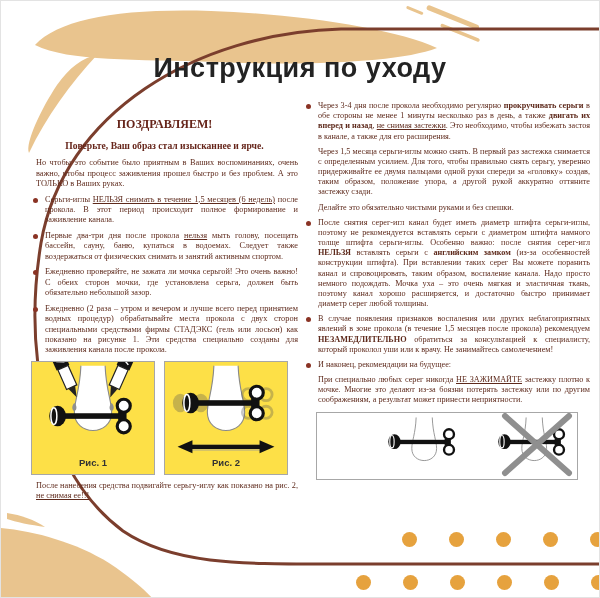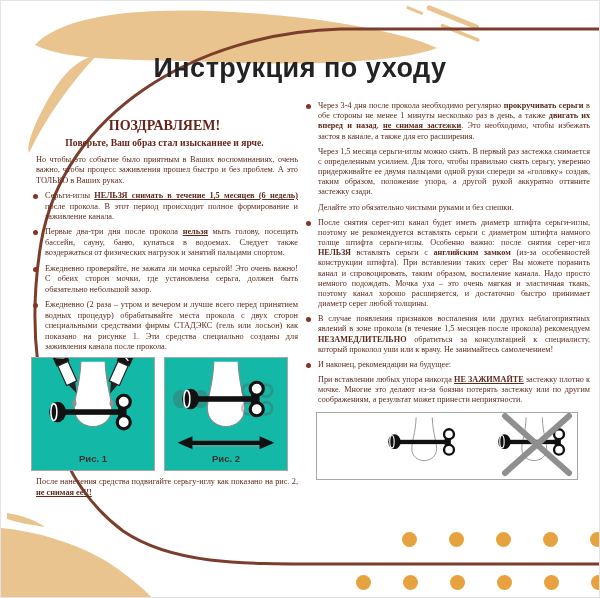--- a/index.html
+++ b/index.html
@@ -7,31 +7,31 @@
         border:1px solid #e3e3e3;box-sizing:border-box;
         font-family:"Liberation Serif", serif;color:#5e2a1c;}
   .decor{position:absolute;left:0;top:0;width:600px;height:598px;pointer-events:none;}
   .title{position:absolute;left:0;top:52px;width:100%;text-align:center;margin:0;
          font-family:"Liberation Sans", sans-serif;font-weight:800;font-size:27px;
          letter-spacing:.5px;color:#232323;}
   .col{position:absolute;font-size:8.3px;line-height:1.26;}
   .col-left{left:30px;top:116px;width:267px;}
   .col-right{left:303px;top:100px;width:286px;font-size:8.2px;line-height:1.24;}
   .congrats{text-align:center;margin:0 0 6px 0;font-weight:bold;color:#66251a;}
-  .congrats .l1{font-size:14px;margin-bottom:2px;}
+  .congrats .l1{font-size:12px;margin-bottom:8px;}
   .congrats .l2,.congrats .l3{font-size:9.6px;margin-bottom:1px;}
   .para{margin:0 0 5px 0;text-align:justify;padding-left:5px;}
   .bullet{position:relative;margin:0 0 5px 0;text-align:justify;padding-left:14px;}
   .bullet::before{content:"";position:absolute;left:2px;top:3px;width:5px;height:5px;
                   border-radius:50%;background:#8a3324;}
   .cont{margin:0 0 5px 0;text-align:justify;padding-left:14px;}
   .b{font-weight:bold;}
-  .u{text-decoration:underline;font-weight:bold;}
+  .u{text-decoration:underline;font-weight:normal;}
   .figrow{display:flex;gap:9px;margin:4px 0 6px 0;}
-  .figbox{width:124px;height:114px;border:1px solid #a7a7a7;background:#14b8a6;
+  .figbox{width:124px;height:114px;border:1px solid #a7a7a7;background:#fde047;
           display:flex;flex-direction:column;align-items:center;box-sizing:border-box;}
   .figbox svg{flex:1;width:100%;}
   .figcap{font-weight:bold;font-size:9.5px;color:#333;margin:0 0 5px 0;
           font-family:"Liberation Sans", sans-serif;}
   .bigfigbox{margin:6px 0 0 12px;width:262px;height:68px;border:1px solid #a7a7a7;
              background:#fff;box-sizing:border-box;}
   .bigfigbox svg{width:100%;height:100%;}
   .dotsrow{position:absolute;display:flex;gap:32px;}
   .dots-top{left:401px;top:531px;}
   .dots-bottom{left:355px;top:574px;}
@@ -60,21 +60,21 @@
 
   <h1 class="title">Инструкция по уходу</h1>
 
   <div class="col col-left">
     <div class="congrats">
       <div class="l1">ПОЗДРАВЛЯЕМ!</div>
       <div class="l3">Поверьте, Ваш образ стал изысканнее и ярче.</div>
     </div>
     <p class="para"><span>Но чтобы это событие было приятным в Ваших воспоминаниях, очень важно, чтобы процесс заживления прошел быстро и без проблем. А это ТОЛЬКО в Ваших руках.</span></p>
     <div class="bullet"><span>Серьги-иглы </span><span class="b u">НЕЛЬЗЯ снимать в течение 1,5 месяцев (6 недель)</span><span> после прокола. В этот период происходит полное формирование и заживление канала.</span></div>
-    <div class="bullet"><span>Первые два-три дня после прокола </span><span class="b u">нельзя</span><span> мыть голову, посещать бассейн, сауну, баню, купаться в водоемах. Следует также воздержаться от физических нагрузок и занятий пальцами спортом.</span></div>
+    <div class="bullet"><span>Первые два-три дня после прокола </span><span class="b u">нельзя</span><span> мыть голову, посещать бассейн, сауну, баню, купаться в водоемах. Следует также воздержаться от физических снимать и занятий активным спортом.</span></div>
     <div class="bullet"><span>Ежедневно проверяйте, не зажата ли мочка серьгой! Это очень важно! С обеих сторон мочки, где установлена серьга, должен быть обязательно небольшой зазор.</span></div>
     <div class="bullet"><span>Ежедневно (2 раза – утром и вечером и лучше всего перед принятием водных процедур) обрабатывайте места прокола с двух сторон специальными средствами фирмы СТАДЭКС (гель или лосьон) как показано на рисунке 1. Эти средства специально созданы для заживления канала после прокола.</span></div>
 
     <div class="figrow">
 
       <div class="figbox">
         <svg viewBox="0 0 120 102">
           <path d="M47 4 C46 30 40 42 40 54 C40 80 80 80 80 54 C80 42 74 30 73 4" fill="#fff" stroke="#8a8a8a" stroke-width="1.2"></path>
 
           <g transform="translate(42,38) rotate(-24)">
@@ -137,21 +137,21 @@
     <p class="para"><span>После нанесения средства подвигайте серьгу-иглу как показано на рис. 2, </span><span class="b u">не снимая ее!!!</span></p>
   </div>
 
   <div class="col col-right">
     <div class="bullet"><span>Через 3-4 дня после прокола необходимо регулярно </span><span class="b">прокручивать серьги</span><span> в обе стороны не менее 1 минуты несколько раз в день, а также </span><span class="b">двигать их вперед и назад</span><span>, </span><span class="b u">не снимая застежки</span><span>. Это необходимо, чтобы избежать застоя в канале, а также для его расширения.</span></div>
     <div class="cont"><span>Через 1,5 месяца серьги-иглы можно снять. В первый раз застежка снимается с определенным усилием. Для того, чтобы правильно снять серьгу, уверенно придерживайте ее двумя пальцами одной руки спереди за «головку» создав, таким образом, положение упора, а другой рукой аккуратно оттяните застежку сзади.</span></div>
     <div class="cont"><span>Делайте это обязательно чистыми руками и без спешки.</span></div>
     <div class="bullet"><span>После снятия серег-игл канал будет иметь диаметр штифта серьги-иглы, поэтому не рекомендуется вставлять серьги с диаметром штифта намного толще штифта серьги-иглы. Особенно важно: после снятия серег-игл </span><span class="b">НЕЛЬЗЯ</span><span> вставлять серьги с </span><span class="b">английским замком</span><span> (из-за особенностей конструкции штифта). При вставлении таких серег Вы можете поранить канал и спровоцировать, таким образом, воспаление канала. Надо просто немного подождать. Мочка уха – это очень мягкая и эластичная ткань, поэтому канал хорошо расширяется, и достаточно быстро принимает диаметр серег любой толщины.</span></div>
     <div class="bullet"><span>В случае появления признаков воспаления или других неблагоприятных явлений в зоне прокола (в течение 1,5 месяцев после прокола) рекомендуем </span><span class="b">НЕЗАМЕДЛИТЕЛЬНО</span><span> обратиться за консультацией к специалисту, который проколол уши или к врачу. Не занимайтесь самолечением!</span></div>
     <div class="bullet"><span>И наконец, рекомендации на будущее:</span></div>
-    <div class="cont"><span>При вставлении любых упора никогда </span><span class="b u">НЕ ЗАЖИМАЙТЕ</span><span> застежку плотно к мочке. Многие это делают из-за боязни потерять застежку или по другим соображениям, а результат может принести неприятности.</span></div>
+    <div class="cont"><span>При специально любых серег никогда </span><span class="b u">НЕ ЗАЖИМАЙТЕ</span><span> застежку плотно к мочке. Многие это делают из-за боязни потерять застежку или по другим соображениям, а результат может принести неприятности.</span></div>
 
     <div class="bigfigbox">
       <svg viewBox="0 0 260 66">
 
         <g transform="translate(70,2) scale(0.62)">
           <path d="M47 4 C46 30 40 42 40 54 C40 80 80 80 80 54 C80 42 74 30 73 4" fill="#fff" stroke="#8a8a8a" stroke-width="1.4"></path>
           <rect x="14" y="40" width="82" height="7" fill="#111"></rect>
           <ellipse cx="12" cy="43" rx="10" ry="12" fill="#111"></ellipse>
           <ellipse cx="8" cy="43" rx="3.5" ry="10" fill="none" stroke="#fff" stroke-width="1.8"></ellipse>
           <rect x="93" y="38" width="10" height="11" fill="#111"></rect>

